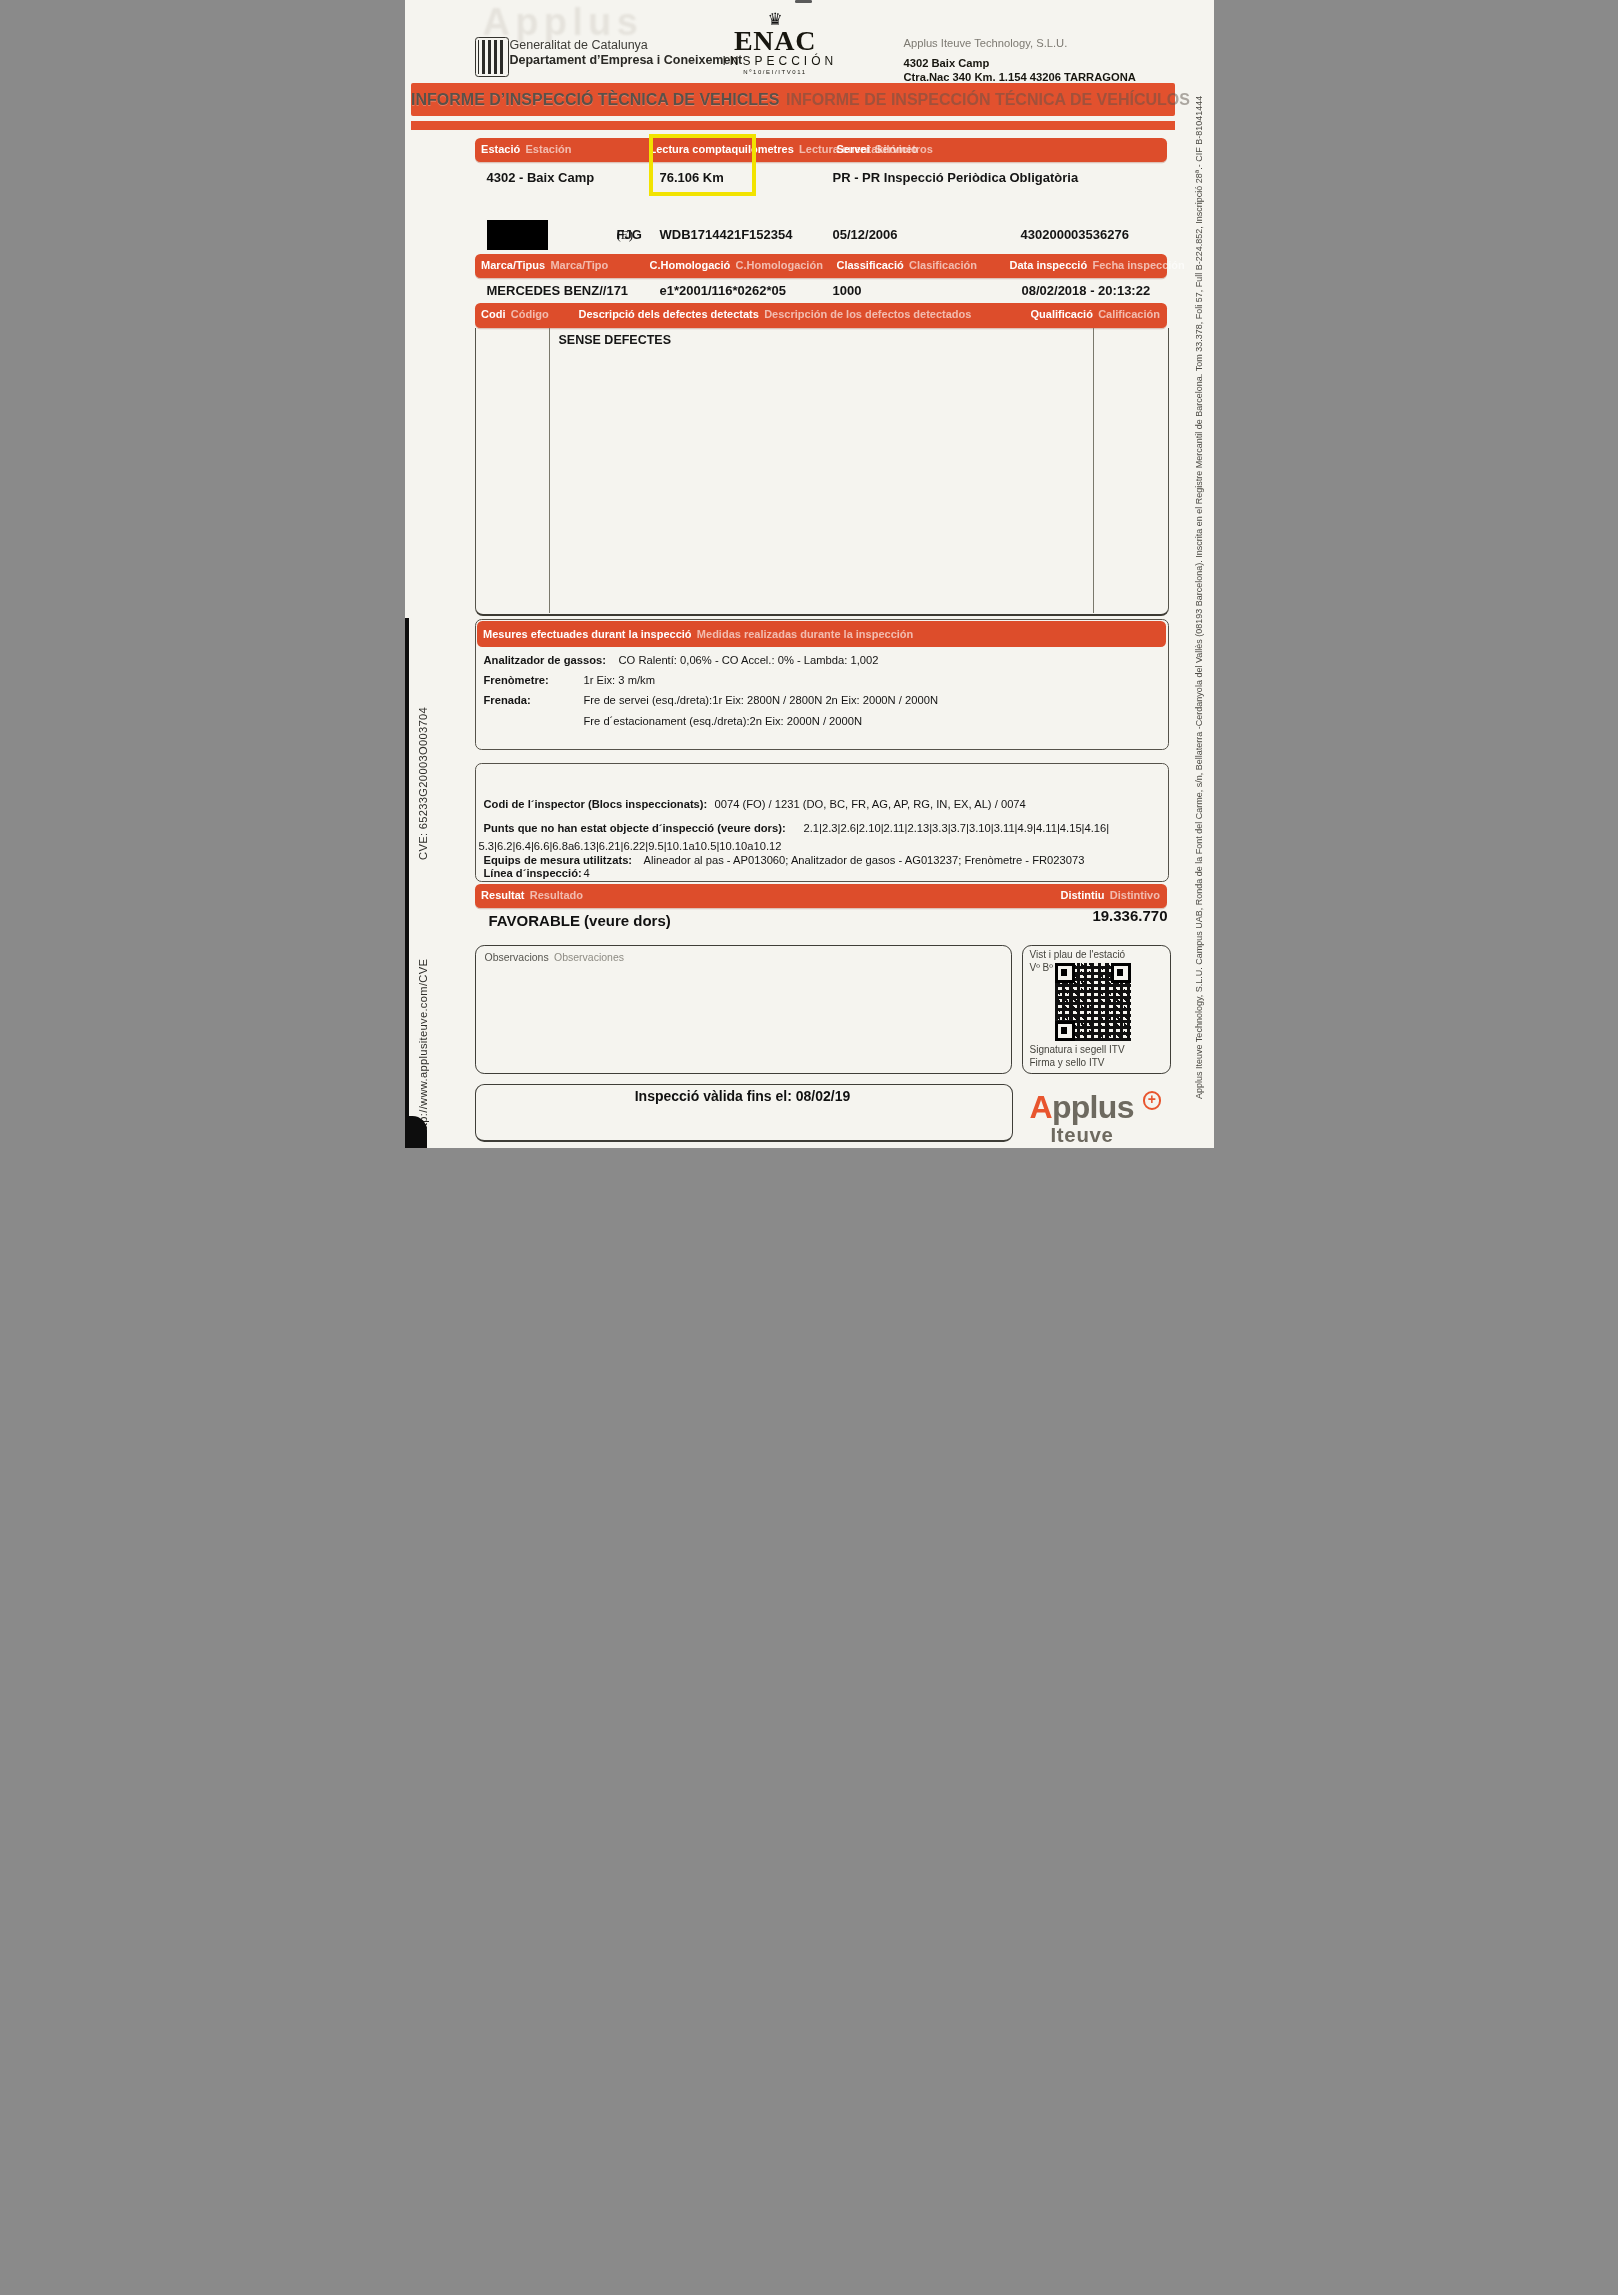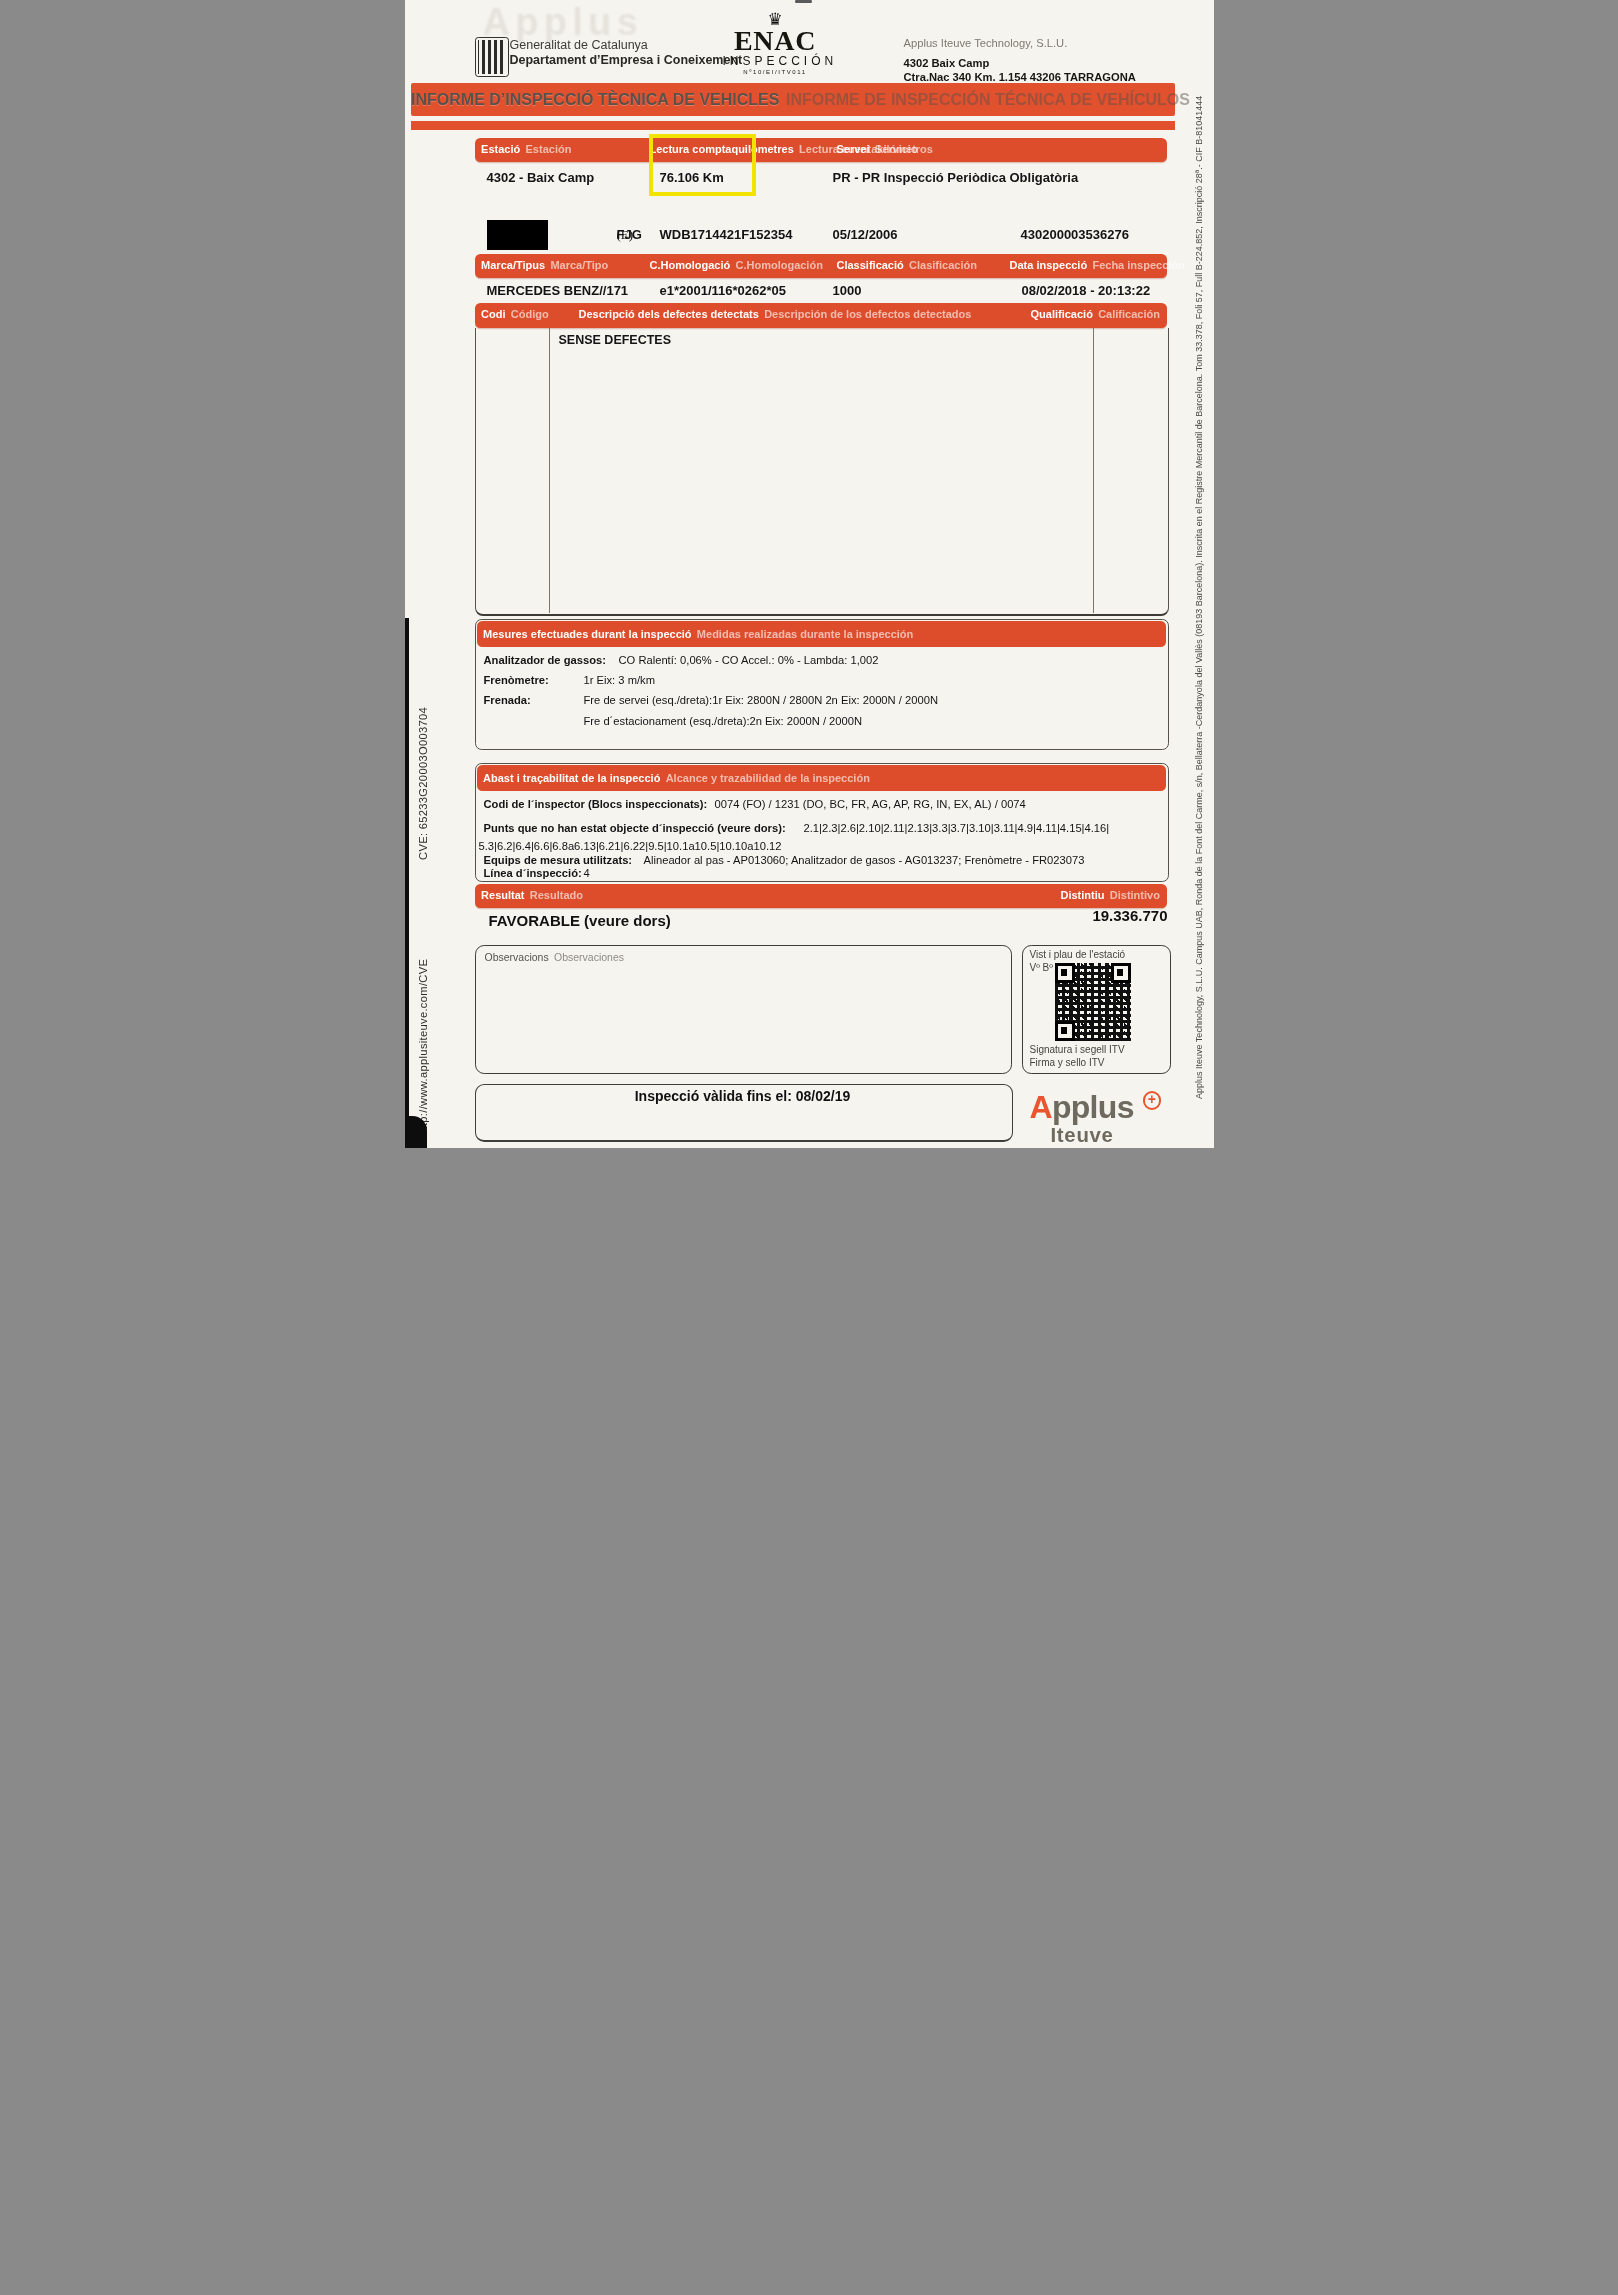--- a/index.html
+++ b/index.html
@@ -195,23 +195,20 @@
   </div>
   <span class="fl" style="left:79px;top:654px;"><b>Analitzador de gassos:</b></span>
   <span class="fl" style="left:214px;top:654px;">CO Ralentí: 0,06% - CO Accel.: 0% - Lambda: 1,002</span>
   <span class="fl" style="left:79px;top:674px;"><b>Frenòmetre:</b></span>
   <span class="fl" style="left:179px;top:674px;">1r Eix: 3 m/km</span>
   <span class="fl" style="left:79px;top:694px;"><b>Frenada:</b></span>
   <span class="fl" style="left:179px;top:694px;">Fre de servei (esq./dreta):1r Eix: 2800N / 2800N 2n Eix: 2000N / 2000N</span>
   <span class="fl" style="left:179px;top:715px;">Fre d´estacionament (esq./dreta):2n Eix: 2000N / 2000N</span>
 
   <div class="sbox" id="abox"></div>
-  <div class="shead" id="ahead">
-    <span class="l"><span>Abast i traçabilitat de la inspecció</span><span class="es">Alcance y trazabilidad de la inspección</span></span>
-  </div>
   <span class="fl" style="left:79px;top:798px;"><b>Codi de l´inspector (Blocs inspeccionats):</b></span>
   <span class="fl" style="left:310px;top:798px;">0074 (FO) / 1231 (DO, BC, FR, AG, AP, RG, IN, EX, AL) / 0074</span>
   <span class="fl" style="left:79px;top:822px;"><b>Punts que no han estat objecte d´inspecció (veure dors):</b></span>
   <span class="fl" style="left:399px;top:822px;">2.1|2.3|2.6|2.10|2.11|2.13|3.3|3.7|3.10|3.11|4.9|4.11|4.15|4.16|</span>
   <span class="fl" style="left:74px;top:840px;">5.3|6.2|6.4|6.6|6.8a6.13|6.21|6.22|9.5|10.1a10.5|10.10a10.12</span>
   <span class="fl" style="left:79px;top:854px;"><b>Equips de mesura utilitzats:</b></span>
   <span class="fl" style="left:239px;top:854px;">Alineador al pas - AP013060; Analitzador de gasos - AG013237; Frenòmetre - FR023073</span>
   <span class="fl" style="left:79px;top:867px;"><b>Línea d´inspecció:</b></span>
   <span class="fl" style="left:179px;top:867px;">4</span>
 

